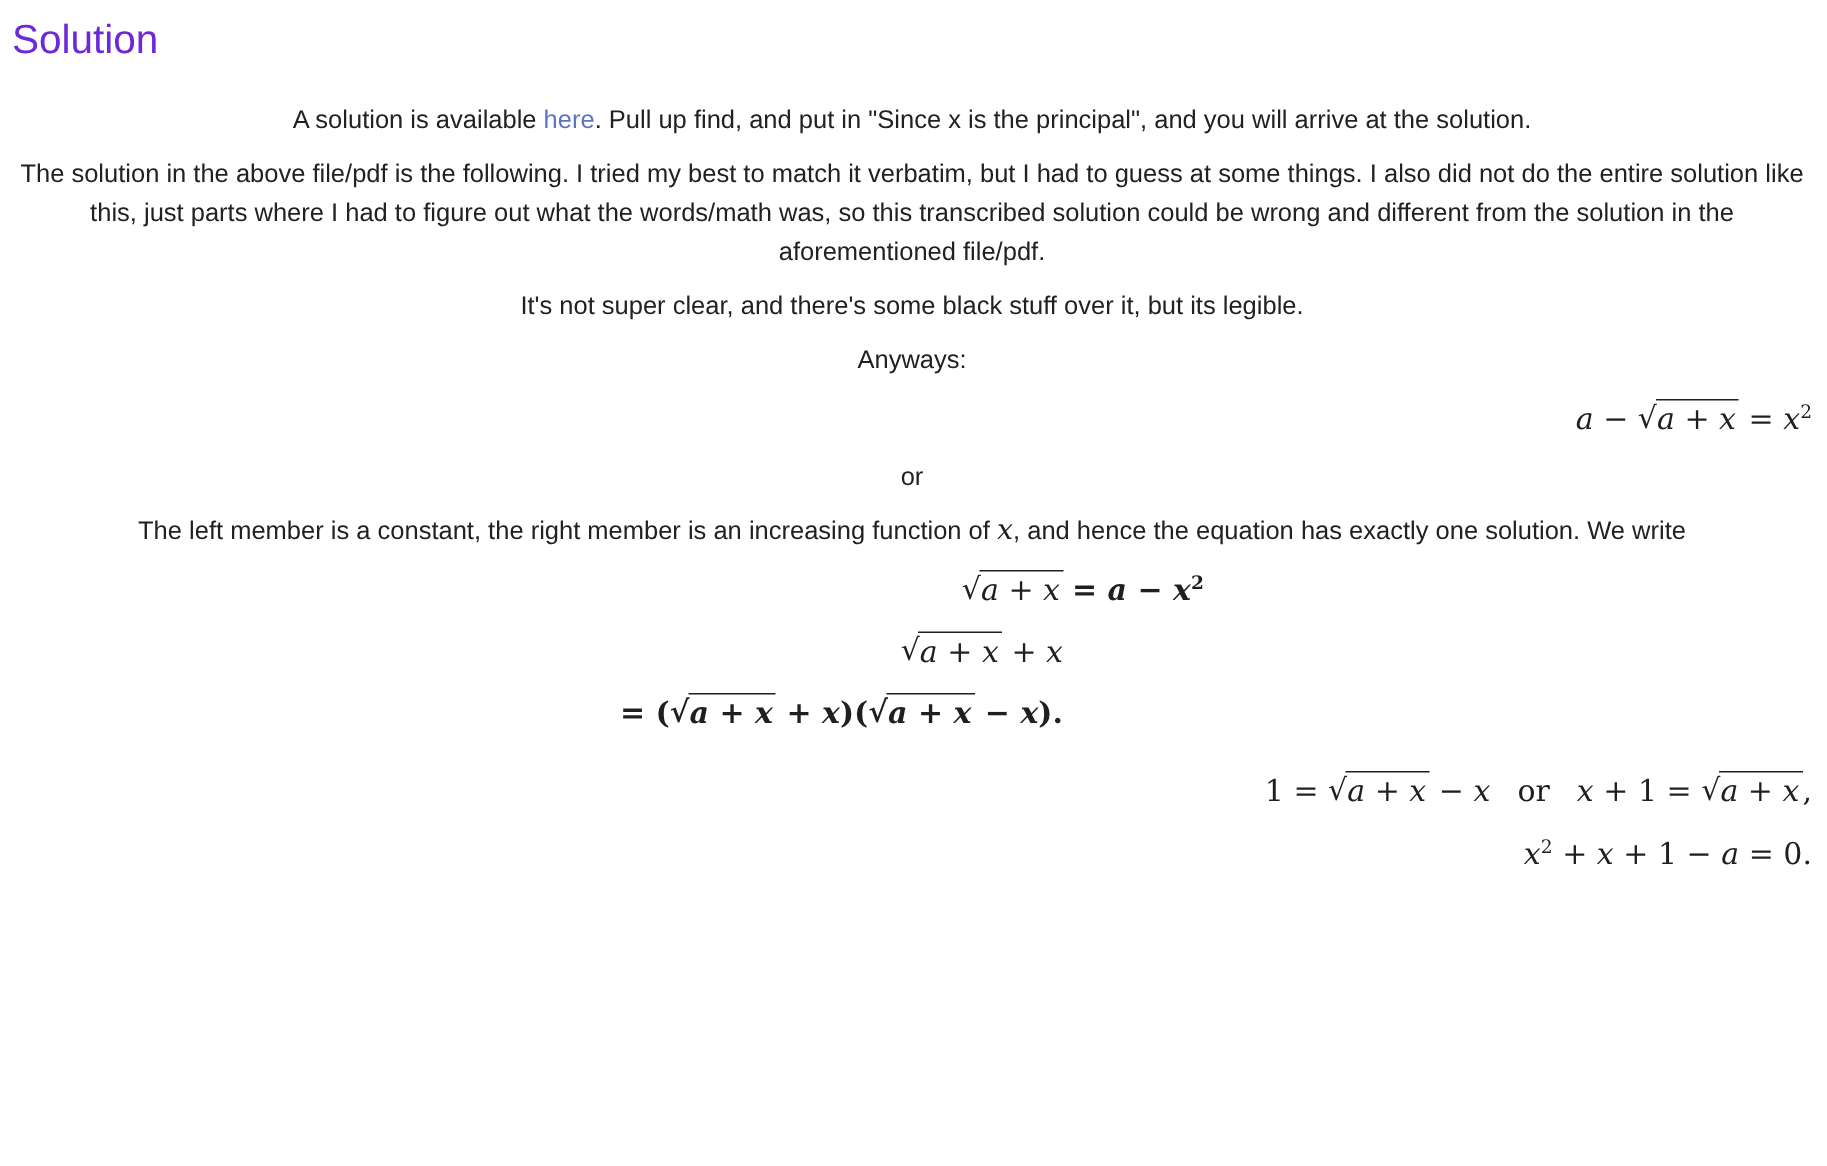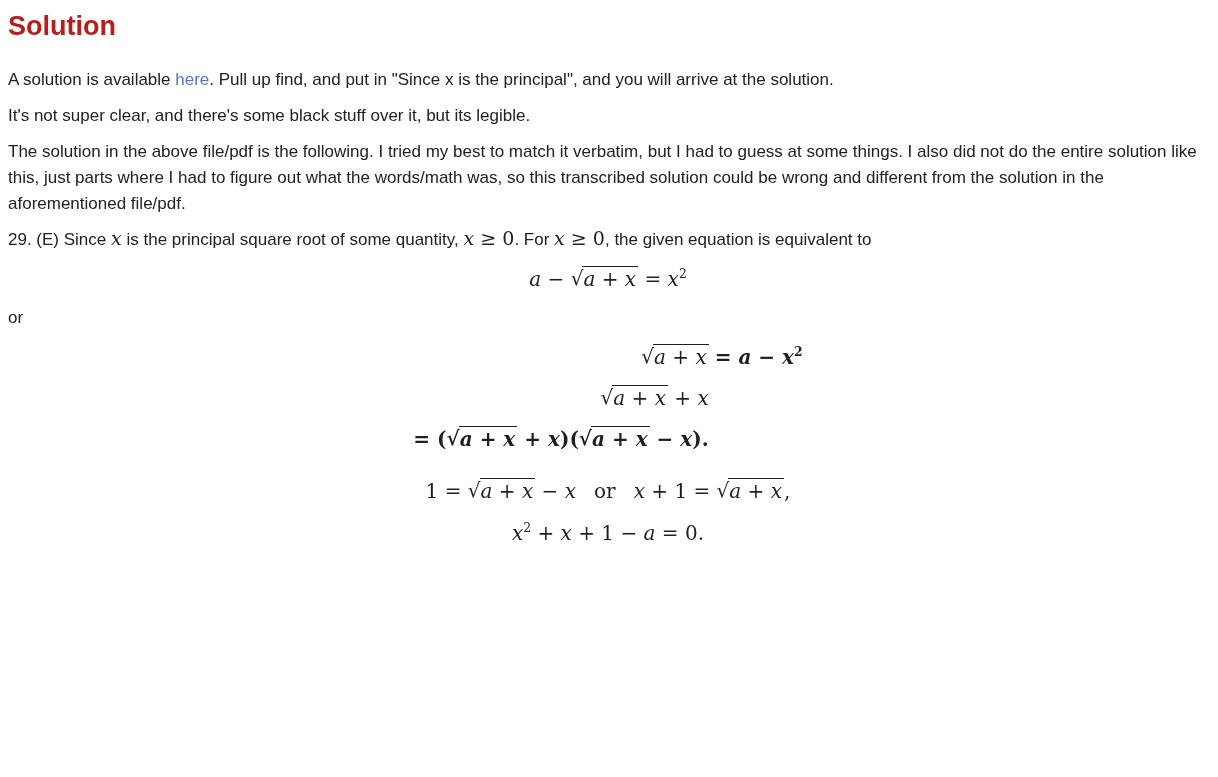--- a/index.html
+++ b/index.html
@@ -12,41 +12,41 @@
   }
   .page {
     width: 1218px;
     min-height: 777px;
     padding: 10px 10px 10px 8px;
     background: #ffffff;
   }
   h2.title {
     font-size: 27px;
     line-height: 1.2;
-    font-weight: 700;
-    color: #b91c1c;
+    font-weight: 400;
+    color: #6d28d9;
     margin: 0 0 25px 0;
     font-family: "Liberation Sans", sans-serif;
   }
-  p { margin: 10px 0; }
+  p { margin: 10px 0; text-align: center; }
   a.link { color: #5b74c4; text-decoration: none; cursor: pointer; }
 
   
   .imath {
     font-family: "DejaVu Serif", serif;
     font-size: 1.12em;
     line-height: 1;
     color: #1f1f1f;
     white-space: nowrap;
   }
   .disp {
     font-family: "DejaVu Serif", serif;
     font-size: 20px;
     line-height: 1.6;
-    text-align: center;
+    text-align: right;
     color: #1f1f1f;
     margin: 10px 0;
   }
   .mv { font-style: italic; }
   .mr { font-style: normal; }
   sup.msup { font-size: 0.62em; line-height: 0; font-style: normal; }
   .mword { font-style: normal; margin: 0 18px; }
   .msqrt { white-space: nowrap; }
   .mrad { display: inline-block; position: relative; top: -1px; }
   .mbar {
@@ -67,29 +67,30 @@
   .al-lhs { justify-self: end; }
   .al-rhs { justify-self: start; font-weight: bold; }
 </style>
 </head>
 <body>
 
 <div class="page">
   <h2 class="title">Solution</h2>
 
   <p>A solution is available <a class="link" href="#">here</a>. Pull up find, and put in "Since x is the principal", and you will arrive at the solution.</p>
+  <p>The solution in the above file/pdf is the following. I tried my best to match it verbatim, but I had to guess at some things. I also did not do the entire solution like this, just parts where I had to figure out what the words/math was, so this transcribed solution could be wrong and different from the solution in the aforementioned file/pdf.</p>
   <p>It's not super clear, and there's some black stuff over it, but its legible.</p>
-  <p>The solution in the above file/pdf is the following. I tried my best to match it verbatim, but I had to guess at some things. I also did not do the entire solution like this, just parts where I had to figure out what the words/math was, so this transcribed solution could be wrong and different from the solution in the aforementioned file/pdf.</p>
-  <p>29. (E) Since <span class="imath"><span class="mv">x</span></span> is the principal square root of some quantity, <span class="imath"><span class="mv">x</span><span class="mr"> ≥ 0</span></span>. For <span class="imath"><span class="mv">x</span><span class="mr"> ≥ 0</span></span>, the given equation is equivalent to</p>
+  <p>Anyways:</p>
 
   <div class="disp"><span class="mv">a</span><span class="mr"> − </span><span class="msqrt"><span class="mrad">√</span><span class="mbar"><span class="mv">a</span><span class="mr"> + </span><span class="mv">x</span></span></span><span class="mr"> = </span><span class="mv">x</span><sup class="msup">2</sup></div>
 
   <p>or</p>
 
 
+  <p>The left member is a constant, the right member is an increasing function of <span class="imath"><span class="mv">x</span></span>, and hence the equation has exactly one solution. We write</p>
 
   <div class="disp aligned-wrap">
     <span class="aligned">
         <span class="al-lhs"><span class="msqrt"><span class="mrad">√</span><span class="mbar"><span class="mv">a</span><span class="mr"> + </span><span class="mv">x</span></span></span></span>
         <span class="al-rhs"><span class="mr">= </span><span class="mv">a</span><span class="mr"> − </span><span class="mv">x</span><sup class="msup">2</sup></span>
         <span class="al-lhs"><span class="msqrt"><span class="mrad">√</span><span class="mbar"><span class="mv">a</span><span class="mr"> + </span><span class="mv">x</span></span></span><span class="mr"> + </span><span class="mv">x</span></span>
         <span class="al-lhs"></span>
         <span class="al-rhs"><span class="mr">= (</span><span class="msqrt"><span class="mrad">√</span><span class="mbar"><span class="mv">a</span><span class="mr"> + </span><span class="mv">x</span></span></span><span class="mr"> + </span><span class="mv">x</span><span class="mr">)(</span><span class="msqrt"><span class="mrad">√</span><span class="mbar"><span class="mv">a</span><span class="mr"> + </span><span class="mv">x</span></span></span><span class="mr"> − </span><span class="mv">x</span><span class="mr">).</span></span>
       </span>
   </div>

